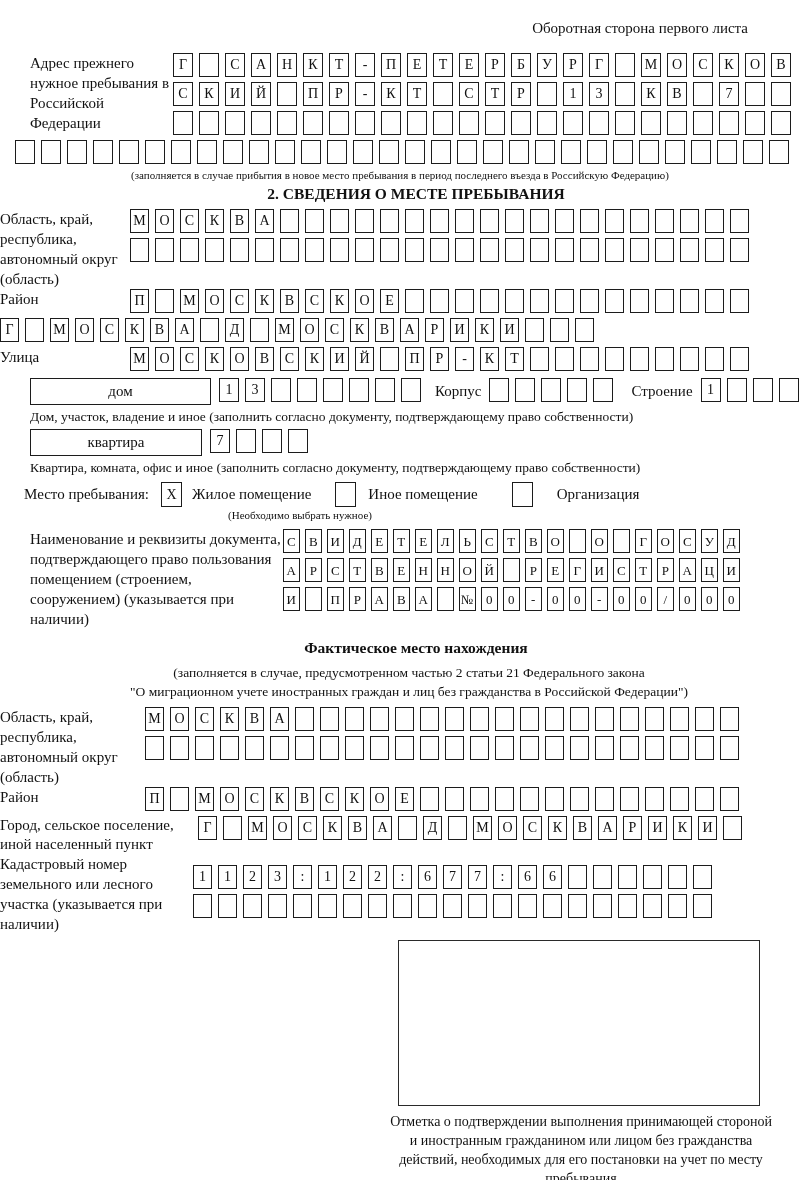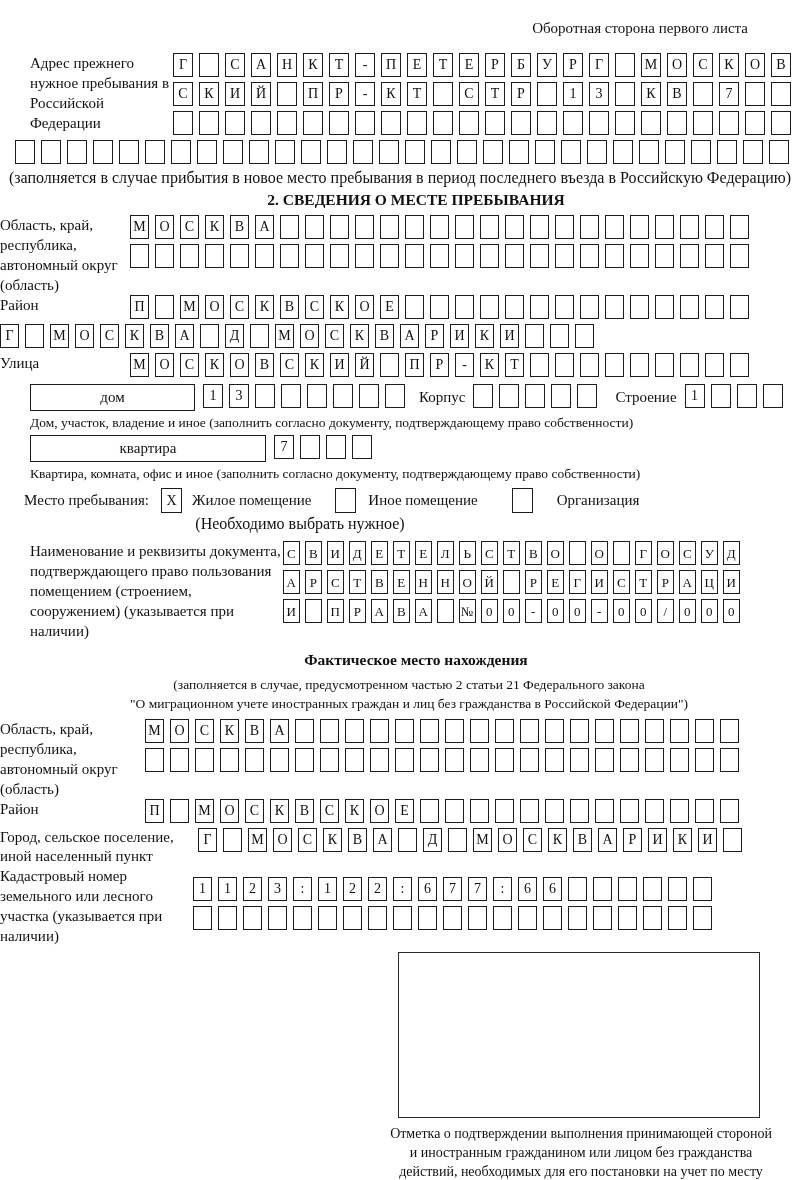--- a/index.html
+++ b/index.html
@@ -17,21 +17,21 @@
   .cell{
     width:19px;height:24px;flex:none;box-sizing:border-box;
     border:1.5px solid #1c1c1c;background:#fff;
     display:flex;align-items:center;justify-content:center;
     font-size:14px;line-height:1;
   }
   .cells-w .cell{ width:20px; }
   .cells-sm{ gap:5.5px; }
   .cells-sm .cell{ width:16.5px; font-size:13px; }
 
-  .caption{ font-size:16px; text-align:center; margin:1px 0 4px 0; }
+  .caption{ font-size:11px; text-align:center; margin:1px 0 4px 0; }
   .caption-left{ font-size:13.5px; text-align:left; margin:0 0 4px 30px; }
   .sec-title{ font-size:15.5px; font-weight:bold; text-align:center; margin:4px 0 6px 0;padding-left:32px; }
 
   .addr{ margin:16px 0 0 30px; }
   .addr .lbl{ width:143px; }
 
   .fw-row{ margin-left:15px; }
 
   .grid-row{ }
   .grid-row .lbl{ width:130px; }
@@ -336,21 +336,21 @@
       <div class="cell"></div>
       <div class="cell"></div>
       <div class="cell"></div>
       <div class="cell"></div>
       <div class="cell"></div>
       <div class="cell"></div>
     </div>
 </div>
 
 <div class="row" style="margin:2px 0 0 30px; gap:8px;">
-  <div class="housebox" style="width:165px;">дом</div>
+  <div class="housebox" style="width:181px;">дом</div>
   <div class="cellrow cells-w" style="margin-bottom:0;">
       <div class="cell">1</div>
       <div class="cell">3</div>
       <div class="cell"></div>
       <div class="cell"></div>
       <div class="cell"></div>
       <div class="cell"></div>
       <div class="cell"></div>
       <div class="cell"></div>
     </div>
@@ -367,21 +367,21 @@
       <div class="cell">1</div>
       <div class="cell"></div>
       <div class="cell"></div>
       <div class="cell"></div>
     </div>
 </div>
 <div class="gap4"></div>
 <div class="caption-left">Дом, участок, владение и иное (заполнить согласно документу, подтверждающему право собственности)</div>
 
 <div class="row" style="margin-left:30px; gap:8px;">
-  <div class="housebox" style="width:236px;text-align:center;">квартира</div>
+  <div class="housebox" style="width:172px;text-align:center;">квартира</div>
   <div class="cellrow cells-w" style="margin-bottom:0;">
       <div class="cell">7</div>
       <div class="cell"></div>
       <div class="cell"></div>
       <div class="cell"></div>
     </div>
 </div>
 <div class="gap4"></div>
 <div class="caption-left">Квартира, комната, офис и иное (заполнить согласно документу, подтверждающему право собственности)</div>
 

